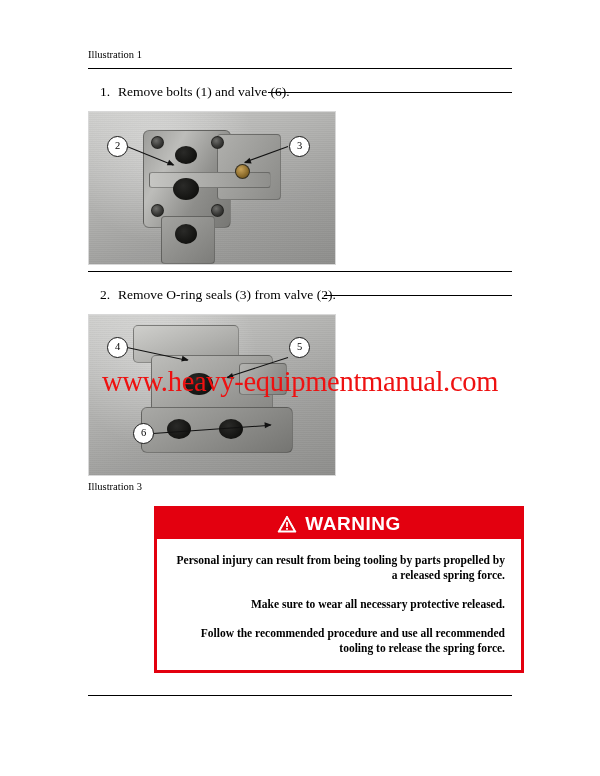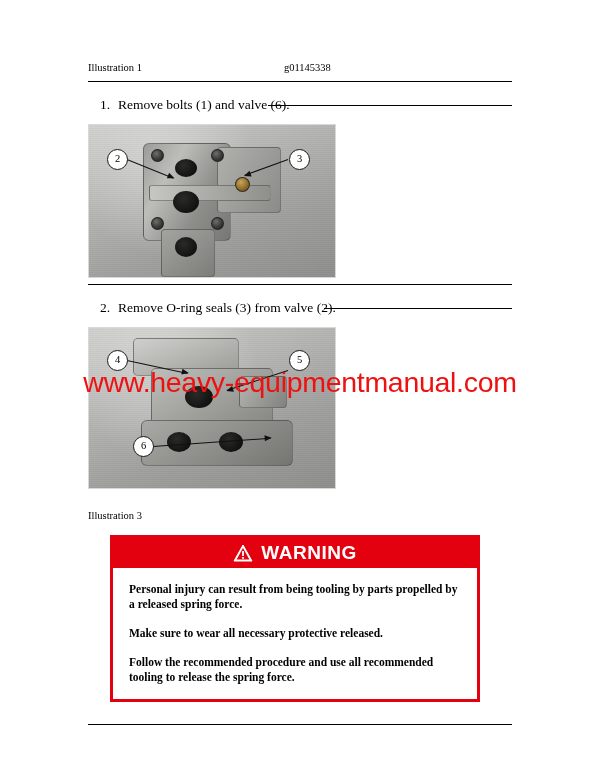--- a/index.html
+++ b/index.html
@@ -17,21 +17,21 @@
   .page {
     position: absolute;
     left: 0; top: 0;
     width: 600px;
     height: 776px;
     background: #fff;
   }
   .content {
     position: absolute;
     left: 88px;
-    top: 61px;
+    top: 48px;
     width: 424px;
   }
 
   
   .caption-row {
     display: flex;
     font-size: 10.5px;
     color: #000;
     font-family: "Liberation Serif", serif;
     margin: 0;
@@ -159,34 +159,35 @@
   }
 
   
   .watermark {
     position: absolute;
     left: 0;
     top: 366px;
     width: 600px;
     text-align: center;
     color: #ee1111;
-    font-family: Liberation Sans, sans-serif;
+    font-family: Liberation Serif, serif;
     font-size: 28.5px;
     letter-spacing: -0.3px;
     z-index: 50;
     white-space: nowrap;
   }
 
   
   .warning-box {
     margin-top: 12px;
     width: 364px;
-    margin-left: 22px;
+    margin-left: 66px;
     border: 3px solid #e3000f;
     background: #fff;
+    text-align: right;
   }
   .warning-bar {
     background: #e3000f;
     color: #fff;
     height: 30px;
     display: flex;
     align-items: center;
     justify-content: center;
     gap: 8px;
   }
@@ -222,21 +223,20 @@
   }
 </style>
 </head>
 <body>
 
 <div class="page">
   <div class="content">
 
     <div class="caption-row">
       <span class="illus">Illustration 1</span>
-      <span class="gnum">g01145338</span>
     </div>
     <hr class="hrule">
 
     <div class="step-wrap">
       <div class="step">
         <span class="num">1.</span>
         <span class="txt">Remove bolts (1) and valve (6).</span>
       </div>
       <div class="step-rule"></div>
     </div>
@@ -293,21 +293,21 @@
       <div class="callout" style="left:18px; top:22px;">4</div>
       <div class="leader" style="left:38px; top:32px; width:62px; transform:rotate(12deg);"></div>
 
       <div class="callout" style="left:200px; top:22px;">5</div>
       <div class="leader" style="left:199px; top:42px; width:64px; transform:rotate(162deg);"></div>
 
       <div class="callout" style="left:44px; top:108px;">6</div>
       <div class="leader" style="left:64px; top:118px; width:118px; transform:rotate(-4deg);"></div>
     </div>
 
-    <div class="caption-row" style="margin-top:20px;">
+    <div class="caption-row" style="margin-top:4px;">
       <span class="illus">Illustration 3</span>
     </div>
 
     <div class="warning-box">
       <div class="warning-bar">
         <svg class="warn-tri" width="20" height="18" viewBox="0 0 20 18">
           <polygon points="10,1 19,17 1,17" fill="#ffffff" stroke="#ffffff" stroke-width="1"></polygon>
           <polygon points="10,4 16.4,15.4 3.6,15.4" fill="#e3000f"></polygon>
           <rect x="9.1" y="7" width="1.8" height="5" fill="#ffffff"></rect>
           <rect x="9.1" y="13" width="1.8" height="1.8" fill="#ffffff"></rect>

